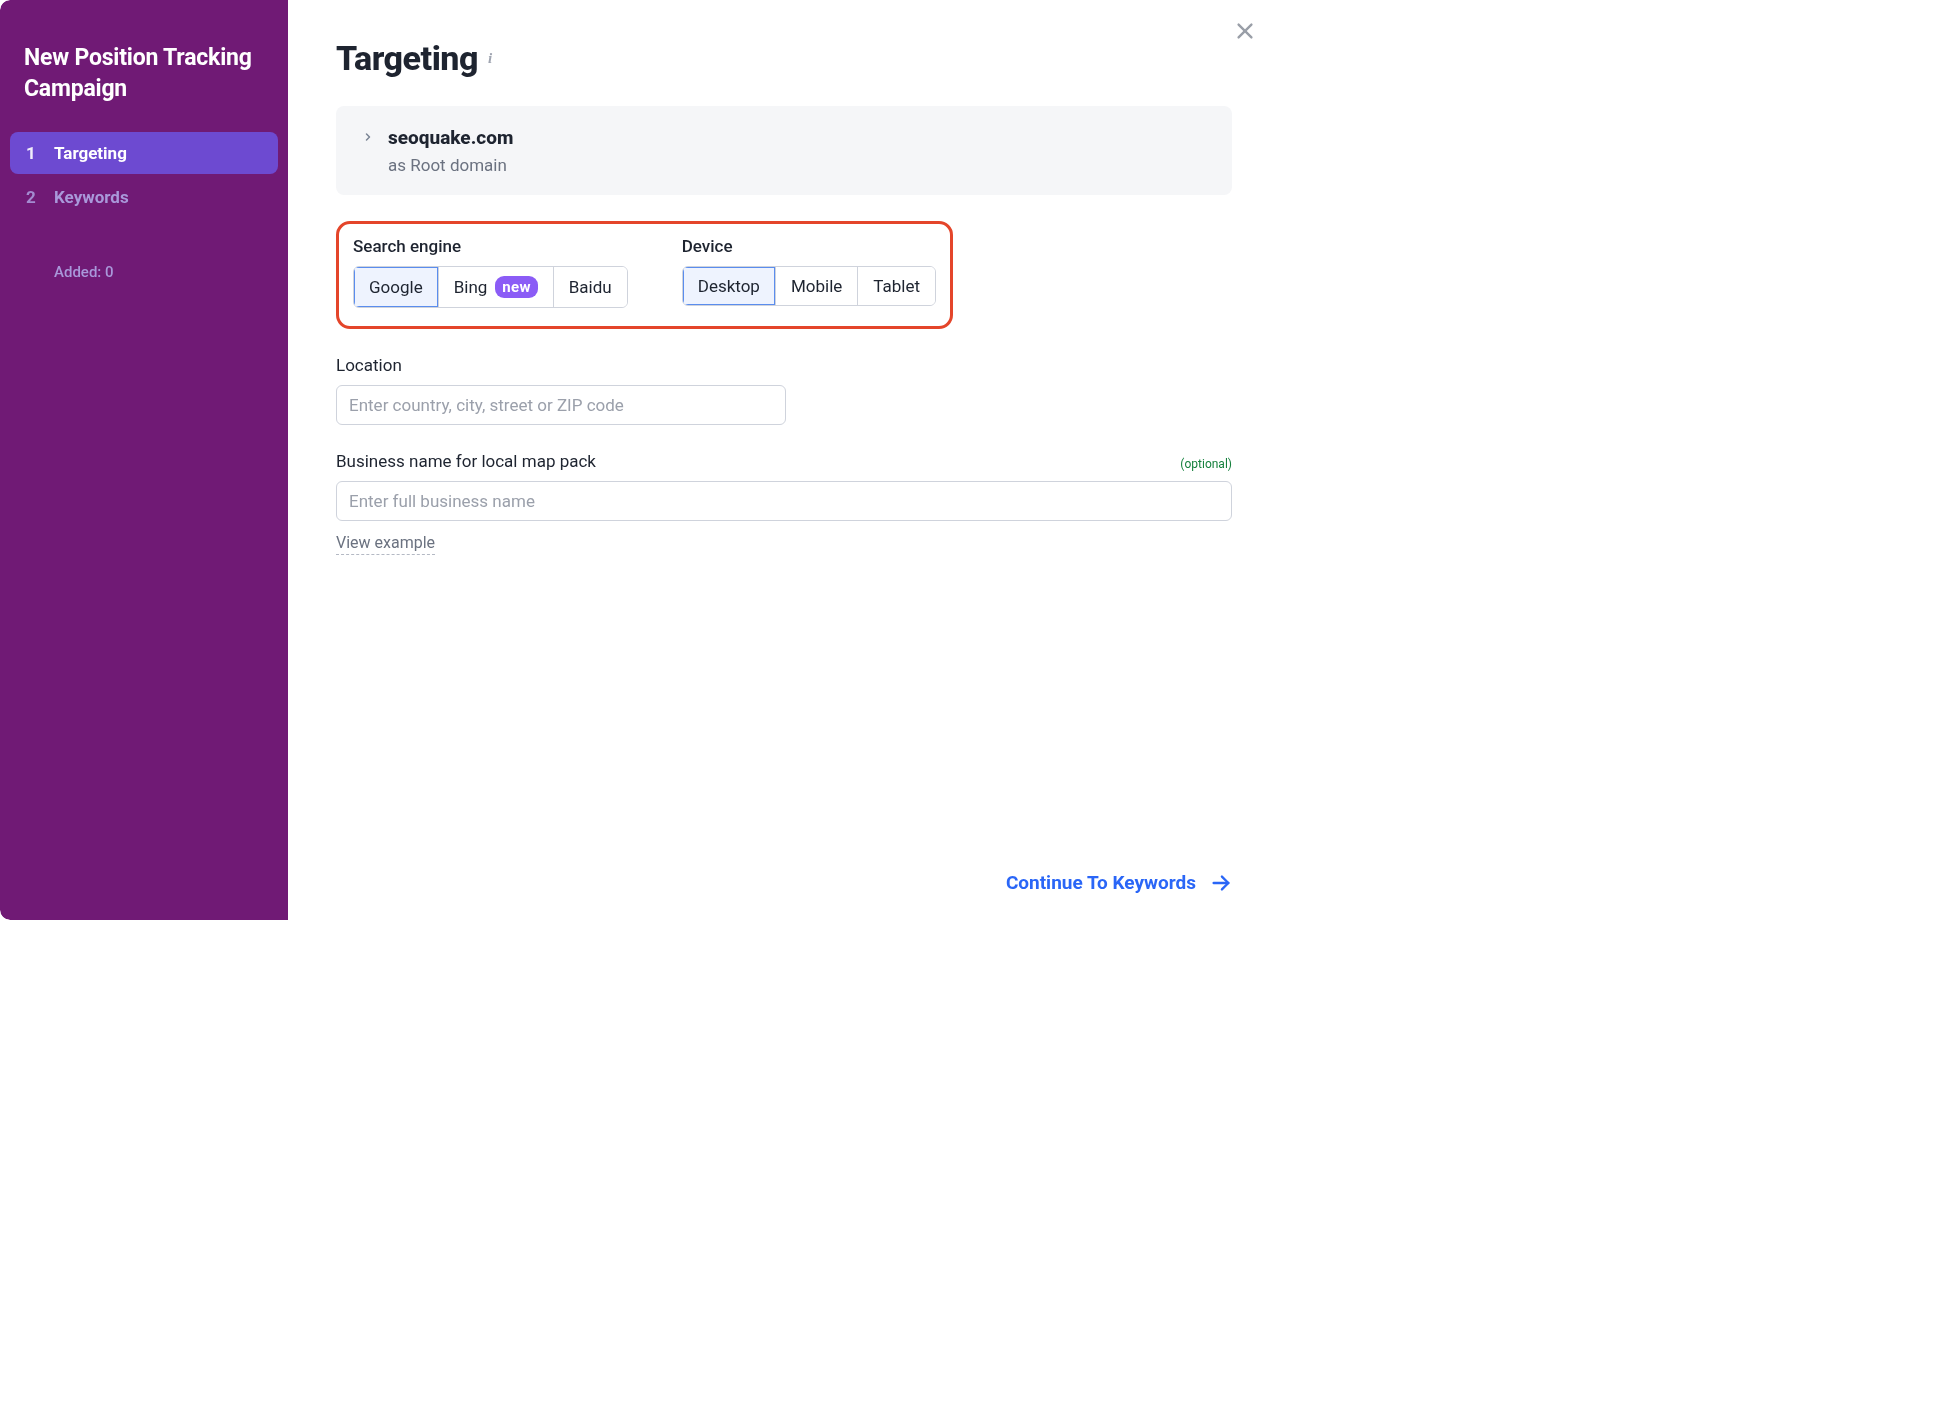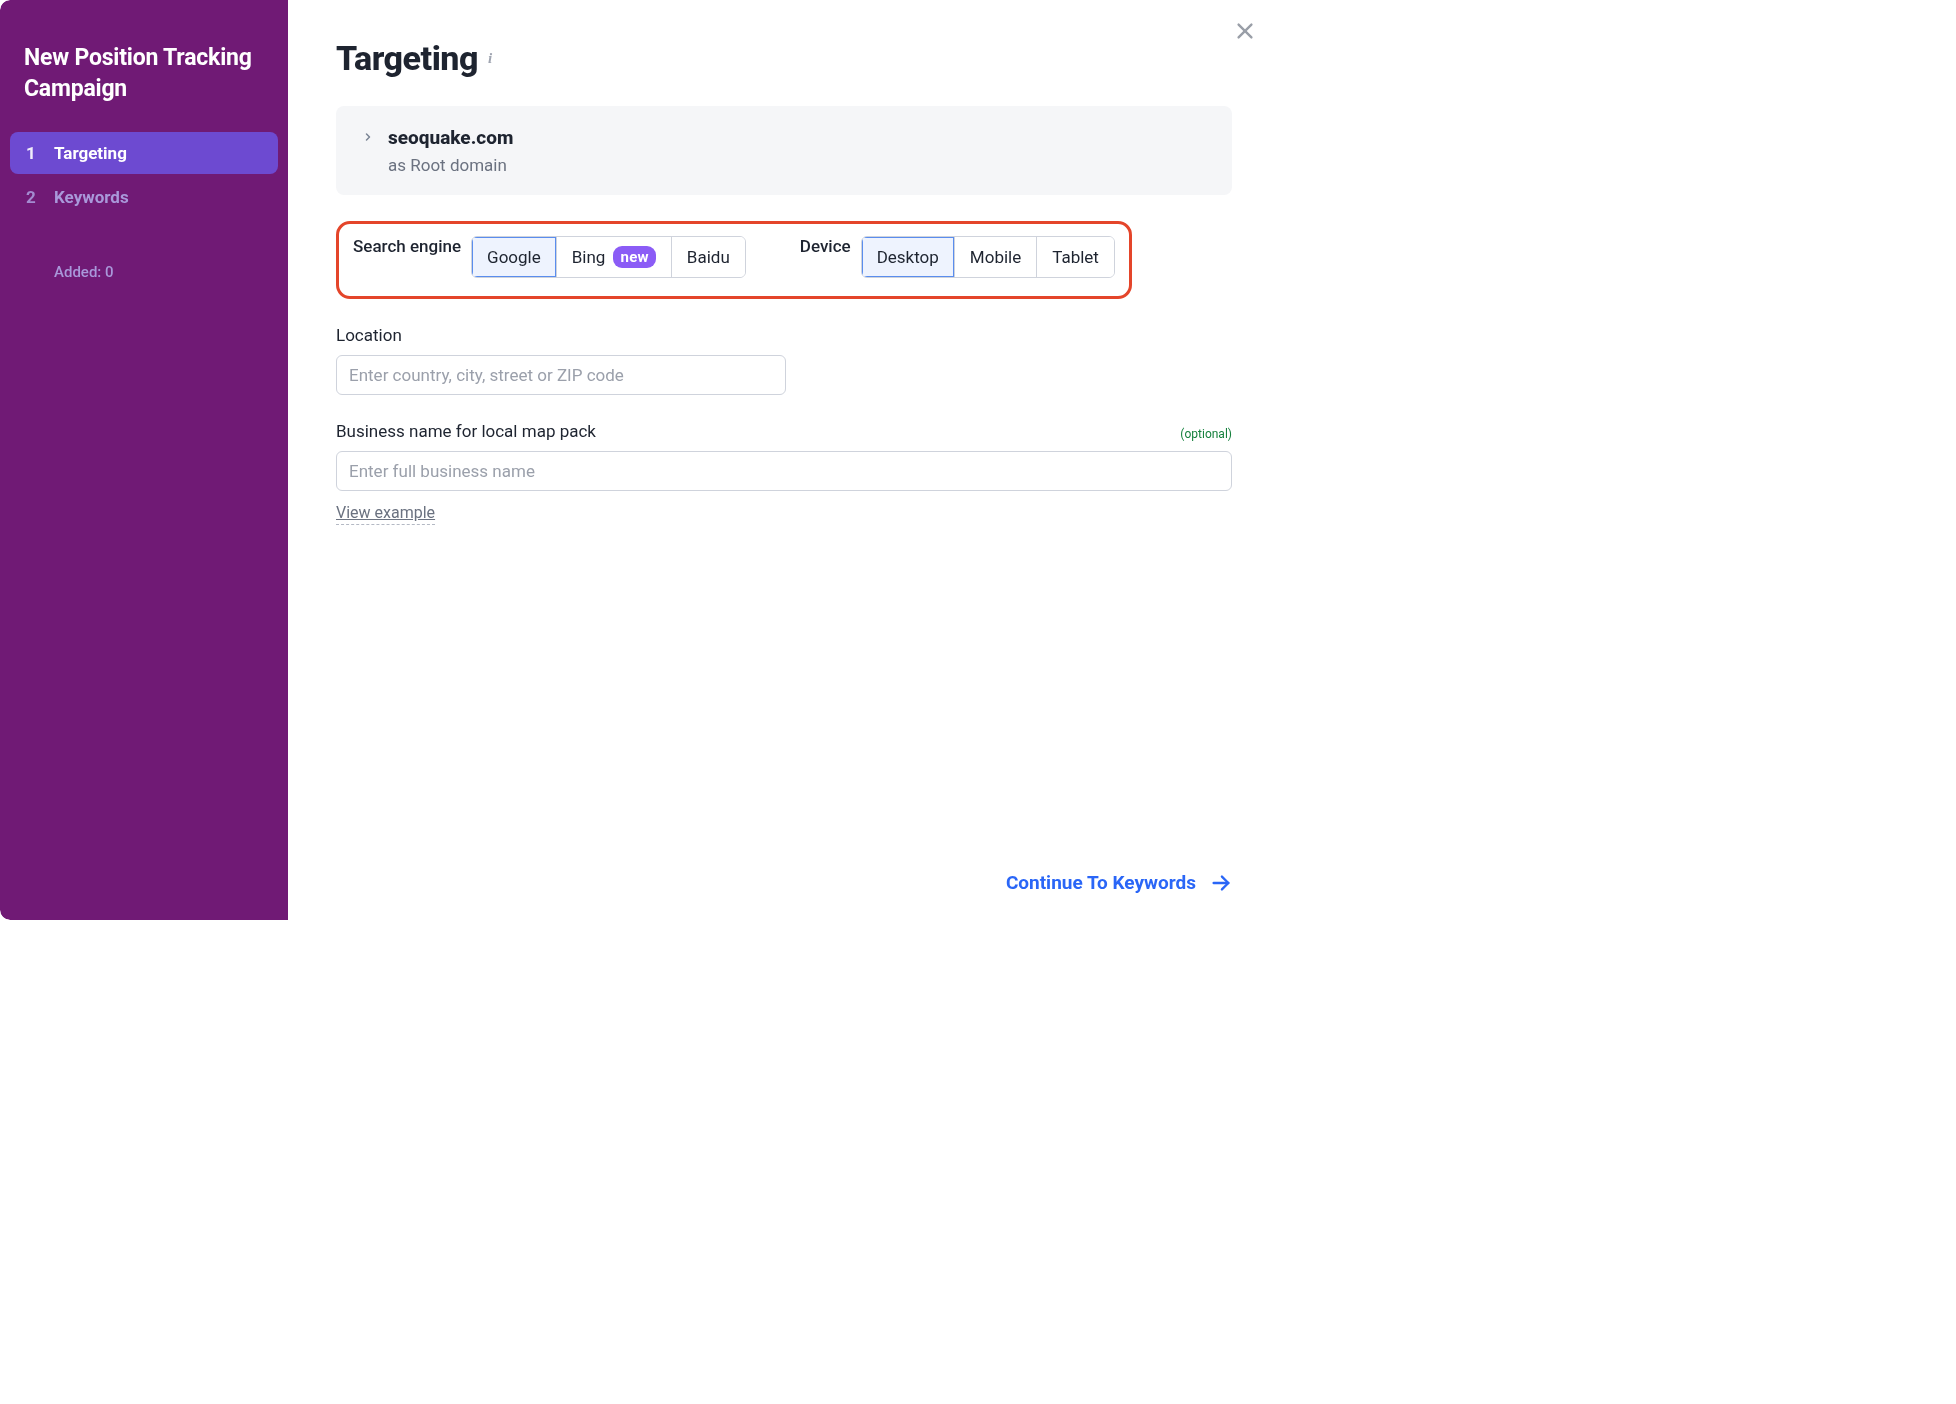--- a/index.html
+++ b/index.html
@@ -23,38 +23,38 @@
     h2.page-title { font-size: 34px; font-weight: 800; color: #1e2430; letter-spacing: -0.5px; display: flex; align-items: center; gap: 10px; margin-bottom: 28px; }
     h2.page-title .info { font-size: 15px; font-weight: 700; color: #a0a5b1; font-style: italic; font-family: Georgia, serif; }
 
     .card { background: #f5f6f8; border-radius: 8px; padding: 20px 26px; display: flex; align-items: flex-start; gap: 14px; margin-bottom: 26px; }
     .card .chev { color: #7b8494; margin-top: 3px; }
     .card .domain { font-size: 19px; font-weight: 800; color: #1e2430; }
     .card .subtype { font-size: 17px; color: #6b7280; margin-top: 6px; }
 
     .highlight { border: 3px solid #e4452a; border-radius: 14px; padding: 12px 14px 18px 14px; display: flex; gap: 54px; margin-bottom: 26px; width: fit-content; }
 
-    .field-group { display: flex; flex-direction: row; gap: 10px; }
+    .field-group { display: flex; flex-direction: column; gap: 10px; }
     .field-label { font-size: 17px; color: #1e2430; font-weight: 500; }
 
     .segmented { display: inline-flex; border: 1px solid #cfd3dc; border-radius: 6px; overflow: hidden; }
     .seg-btn { background: #fff; border: none; border-right: 1px solid #cfd3dc; padding: 9px 15px; font-size: 17px; color: #1e2430; cursor: pointer; display: inline-flex; align-items: center; gap: 8px; }
     .seg-btn:last-child { border-right: none; }
     .seg-btn.selected { background: #eef3fe; box-shadow: inset 0 0 0 1px #5a8dee; color: #1e2430; }
     .badge-new { background: #8b5cf6; color: #fff; font-size: 15px; font-weight: 700; padding: 2px 7px; border-radius: 9px; letter-spacing: 0.3px; }
 
     .form-section { margin-bottom: 26px; }
     .form-section .label-row { display: flex; justify-content: space-between; align-items: flex-end; margin-bottom: 10px; }
     .form-section .label { font-size: 17px; color: #1e2430; }
     .form-section .opt { font-size: 12px; color: #15803d; }
     .text-input { width: 100%; max-width: 450px; border: 1px solid #cfd3dc; border-radius: 6px; padding: 9px 12px; font-size: 17px; color: #1e2430; }
     .text-input.full { max-width: 100%; }
     .text-input::placeholder { color: #9ba0ab; }
 
-    .view-example { font-size: 16px; color: #6b7280; border-bottom: 1px dashed #b4b9c4; padding-bottom: 2px; cursor: pointer; display: inline-block; text-decoration: underline; }
+    .view-example { font-size: 16px; color: #6b7280; border-bottom: 1px dashed #b4b9c4; padding-bottom: 2px; cursor: pointer; display: inline-block; }
 
     .footer { margin-top: auto; display: flex; justify-content: flex-end; padding-top: 20px; }
     .cta { color: #2a66f7; font-size: 19px; font-weight: 700; display: inline-flex; align-items: center; gap: 14px; cursor: pointer; }
     .cta svg { width: 22px; height: 22px; }
   </style>
 </head>
 <body>
 
 <aside class="sidebar">
   <h1>New Position Tracking Campaign</h1>

